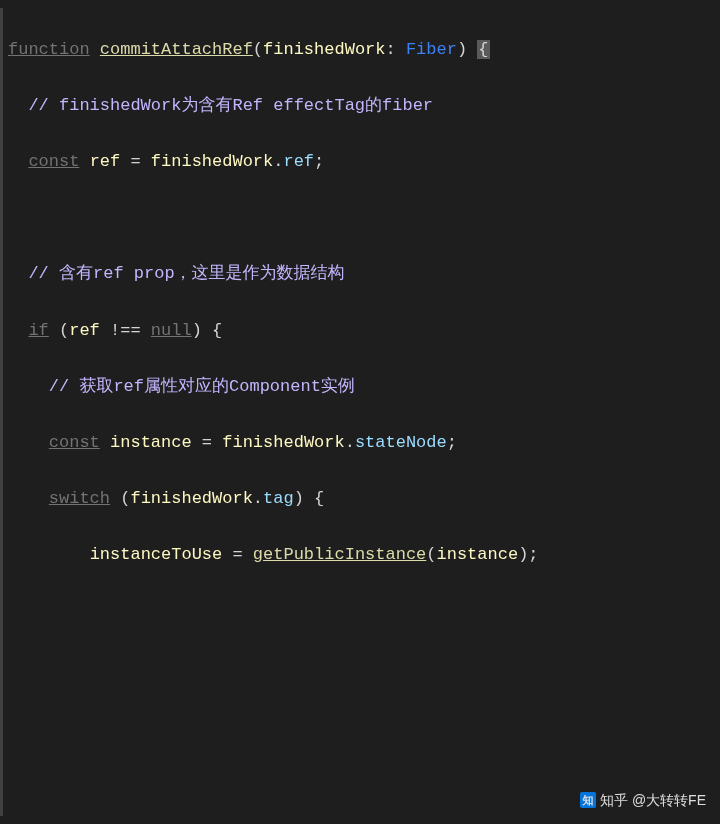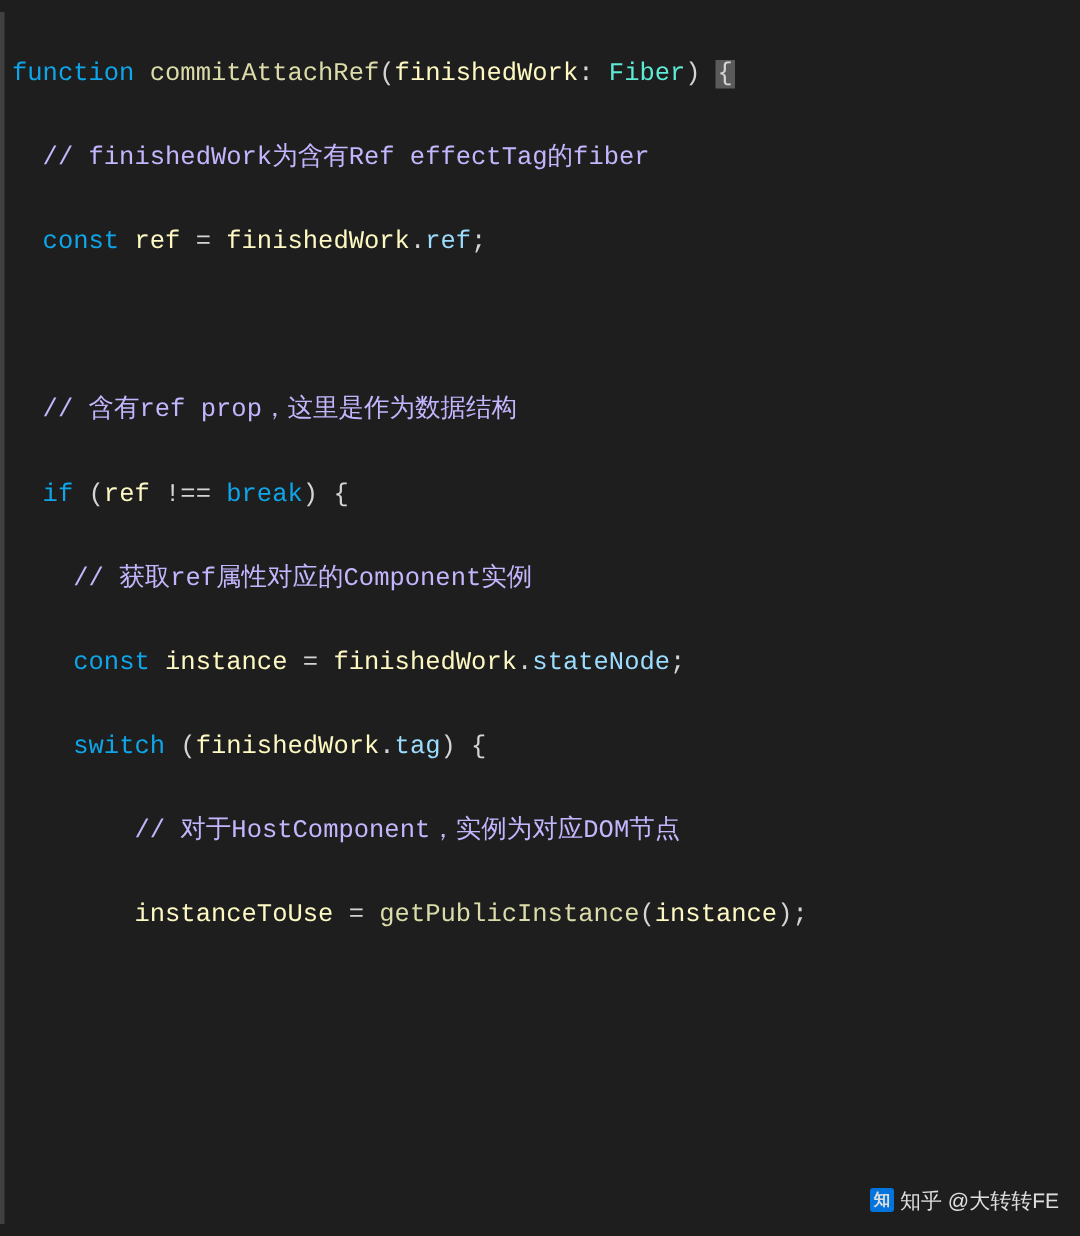--- a/index.html
+++ b/index.html
@@ -20,23 +20,23 @@
       overflow: hidden;
     }
     .code-block {
       white-space: pre;
     }
     .line {
       display: block;
       padding-left: 2px;
     }
     
-    .kw { color: #0ea5e9; }      
-    .fn { color: #dcdcaa; }      
-    .type { color: #5eead4; }    
+    .kw { color: #737373; text-decoration: underline; }      
+    .fn { color: #dcdcaa; text-decoration: underline; }      
+    .type { color: #3b82f6; }    
     .var { color: #fef9c3; }     
     .prop { color: #9cdcfe; }    
     .comment { color: #c4b5fd; }     
     .punct { color: #d4d4d4; }   
     .highlight-brace {
       background: #5a5a5a;
       color: #d4d4d4;
       padding: 0 1px;
     }
     .watermark {
@@ -76,25 +76,24 @@
 <body>
 
 <div class="left-border"></div>
 
 <div class="code-block">
 <span class="line"><span class="kw">function</span> <span class="fn">commitAttachRef</span><span class="punct">(</span><span class="var">finishedWork</span><span class="punct">: </span><span class="type">Fiber</span><span class="punct">) </span><span class="highlight-brace">{</span></span>
 <span class="line">  <span class="comment">// finishedWork为含有Ref effectTag的fiber</span></span>
 <span class="line">  <span class="kw">const</span> <span class="var">ref</span><span class="punct"> = </span><span class="var">finishedWork</span><span class="punct">.</span><span class="prop">ref</span><span class="punct">;</span></span>
 <span class="line"> </span>
 <span class="line">  <span class="comment">// 含有ref prop，这里是作为数据结构</span></span>
-<span class="line">  <span class="kw">if</span><span class="punct"> (</span><span class="var">ref</span><span class="punct"> !== </span><span class="kw">break</span><span class="punct">) {</span></span>
+<span class="line">  <span class="kw">if</span><span class="punct"> (</span><span class="var">ref</span><span class="punct"> !== </span><span class="kw">null</span><span class="punct">) {</span></span>
 <span class="line">    <span class="comment">// 获取ref属性对应的Component实例</span></span>
 <span class="line">    <span class="kw">const</span> <span class="var">instance</span><span class="punct"> = </span><span class="var">finishedWork</span><span class="punct">.</span><span class="prop">stateNode</span><span class="punct">;</span></span>
 <span class="line">    <span class="kw">switch</span><span class="punct"> (</span><span class="var">finishedWork</span><span class="punct">.</span><span class="prop">tag</span><span class="punct">) {</span></span>
-<span class="line">        <span class="comment">// 对于HostComponent，实例为对应DOM节点</span></span>
 <span class="line">        <span class="var">instanceToUse</span><span class="punct"> = </span><span class="fn">getPublicInstance</span><span class="punct">(</span><span class="var">instance</span><span class="punct">);</span></span>
 <span class="line">      </span>
 
 
 
 
 
 
 
 

